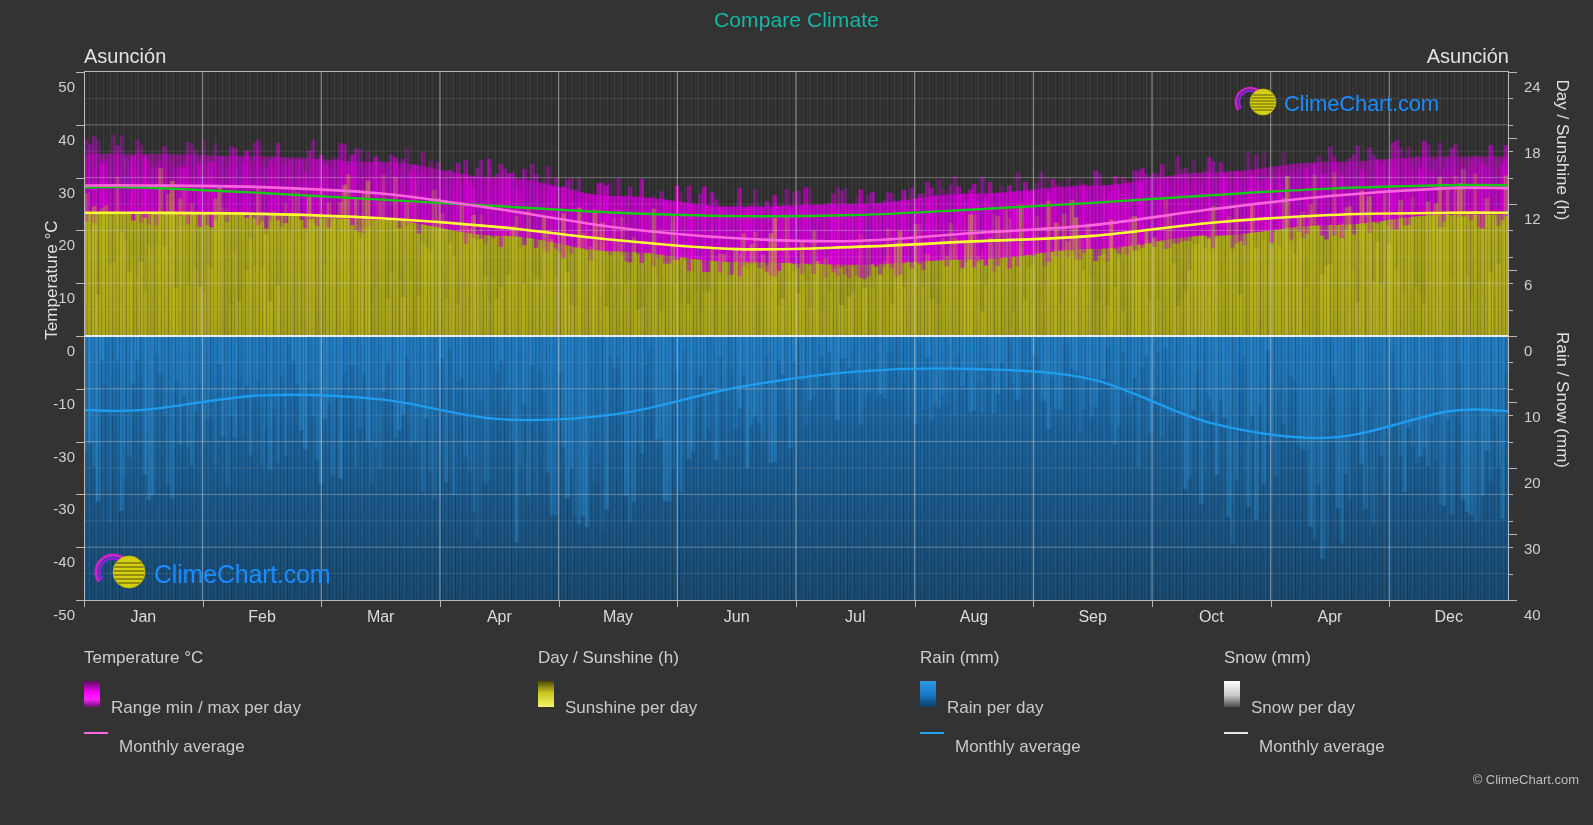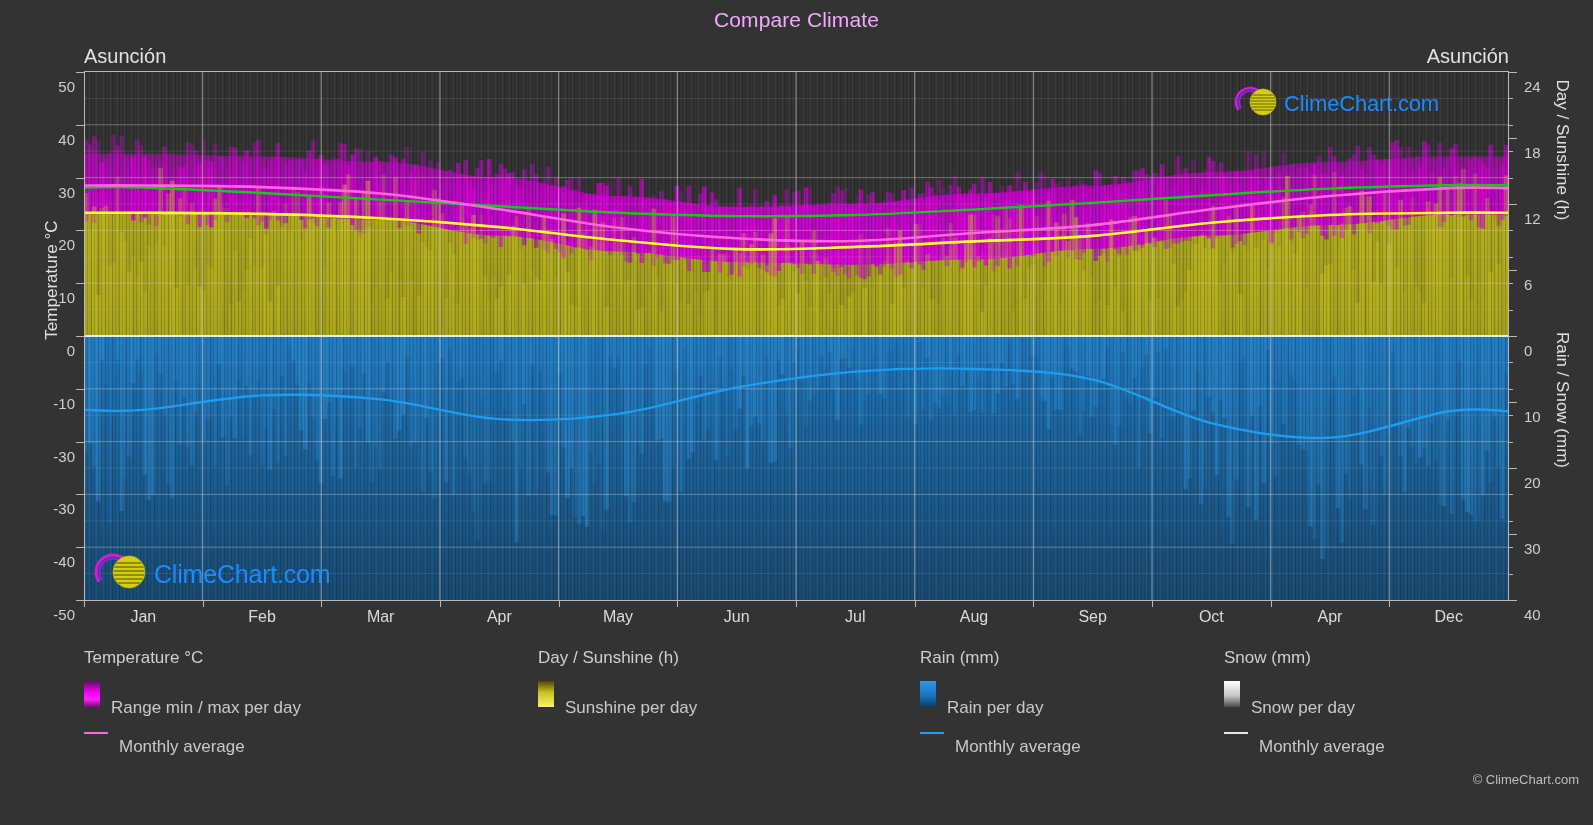--- a/index.html
+++ b/index.html
@@ -22,21 +22,21 @@
   }
 
   
   .chart-title {
     position: absolute;
     left: 0;
     top: 8px;
     width: 1593px;
     text-align: center;
     font-size: 21px;
-    color: #f0abfc;
+    color: #14b8a6;
     letter-spacing: 0.1px;
   }
 
   
   .loc-left {
     position: absolute;
     left: 84px;
     top: 45px;
     font-size: 20px;
     color: #e2e2e2;

